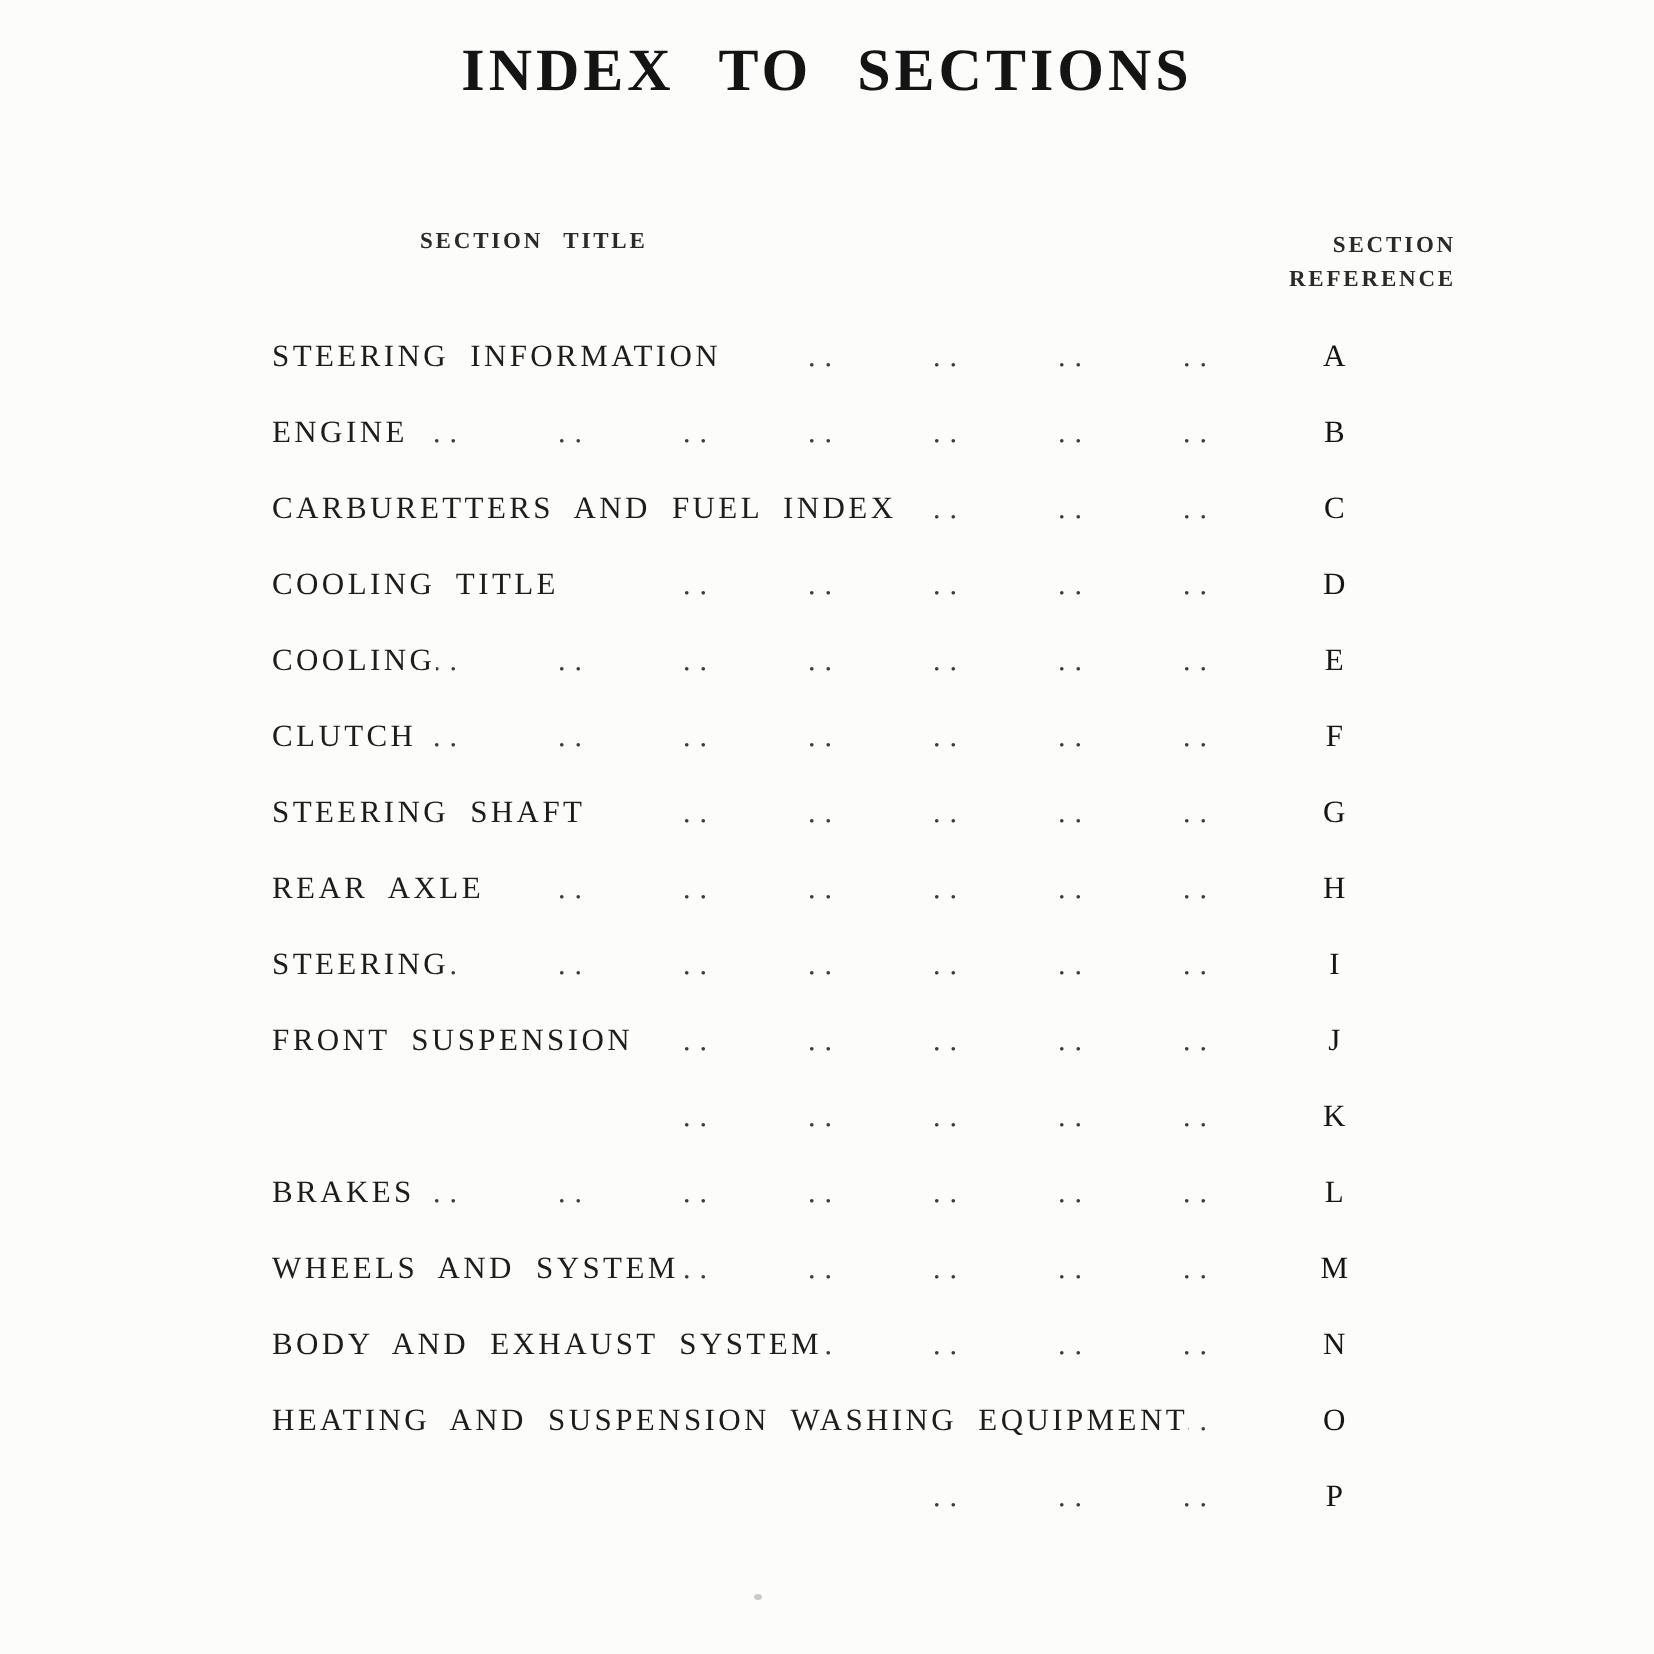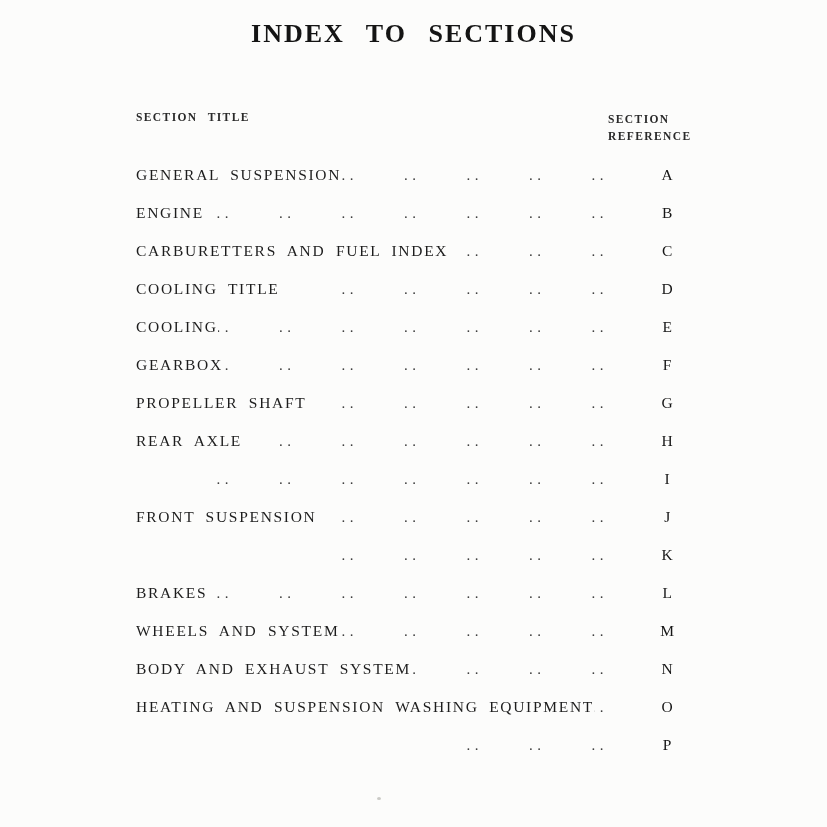--- a/index.html
+++ b/index.html
@@ -10,43 +10,43 @@
     font-family: "Liberation Serif", serif;
     color: #1d1d1d;
     overflow: hidden;
   }
   .page { position: relative; width: 827px; height: 827px; }
 
   .main-title {
     margin: 0;
     padding-top: 19px;
     text-align: center;
-    font-size: 26px;
+    font-size: 30px;
     font-weight: bold;
     letter-spacing: 2px;
     word-spacing: 13px;
     color: #141414;
   }
 
   .header-row {
     display: flex;
     align-items: flex-start;
     margin-top: 62px;
     padding: 0 99px 0 136px;
     font-size: 11.5px;
     font-weight: bold;
     letter-spacing: 1.4px;
     word-spacing: 6px;
     color: #2a2a2a;
   }
   .header-left { flex: 1; }
-  .header-left .hdr-label { }
+  .header-left .hdr-label { margin-left: 74px; }
   .header-right {
     width: 120px;
-    text-align: left;
+    text-align: right;
     line-height: 1.45;
   }
   .header-right span { display: block; }
 
   .index-table {
     margin-top: 12px;
     padding: 0 99px 0 136px;
   }
   .index-row {
     display: flex;
@@ -100,21 +100,21 @@
       <span class="hdr-label">SECTION TITLE</span>
     </div>
     <div class="header-right">
       <span>SECTION</span>
       <span>REFERENCE</span>
     </div>
   </div>
 
   <div class="index-table">
       <div class="index-row">
-    <span class="row-title">GENERAL SUSPENSION</span>
+    <span class="row-title">STEERING INFORMATION</span>
     <span class="dot-leader">
           <span class="dotpair">..</span>
           <span class="dotpair">..</span>
           <span class="dotpair">..</span>
           <span class="dotpair">..</span>
           <span class="dotpair">..</span>
         </span>
     <span class="row-ref">A</span>
   </div>
       <div class="index-row">
@@ -157,34 +157,34 @@
           <span class="dotpair">..</span>
           <span class="dotpair">..</span>
           <span class="dotpair">..</span>
           <span class="dotpair">..</span>
           <span class="dotpair">..</span>
           <span class="dotpair">..</span>
         </span>
     <span class="row-ref">E</span>
   </div>
       <div class="index-row">
-    <span class="row-title">GEARBOX</span>
+    <span class="row-title">CLUTCH</span>
     <span class="dot-leader">
           <span class="dotpair">..</span>
           <span class="dotpair">..</span>
           <span class="dotpair">..</span>
           <span class="dotpair">..</span>
           <span class="dotpair">..</span>
           <span class="dotpair">..</span>
           <span class="dotpair">..</span>
         </span>
     <span class="row-ref">F</span>
   </div>
       <div class="index-row">
-    <span class="row-title">PROPELLER SHAFT</span>
+    <span class="row-title">STEERING SHAFT</span>
     <span class="dot-leader">
           <span class="dotpair">..</span>
           <span class="dotpair">..</span>
           <span class="dotpair">..</span>
           <span class="dotpair">..</span>
           <span class="dotpair">..</span>
         </span>
     <span class="row-ref">G</span>
   </div>
       <div class="index-row">
@@ -193,20 +193,21 @@
           <span class="dotpair">..</span>
           <span class="dotpair">..</span>
           <span class="dotpair">..</span>
           <span class="dotpair">..</span>
           <span class="dotpair">..</span>
           <span class="dotpair">..</span>
         </span>
     <span class="row-ref">H</span>
   </div>
       <div class="index-row">
+    <span class="row-title">STEERING</span>
     <span class="dot-leader">
           <span class="dotpair">..</span>
           <span class="dotpair">..</span>
           <span class="dotpair">..</span>
           <span class="dotpair">..</span>
           <span class="dotpair">..</span>
           <span class="dotpair">..</span>
           <span class="dotpair">..</span>
         </span>
     <span class="row-ref">I</span>

